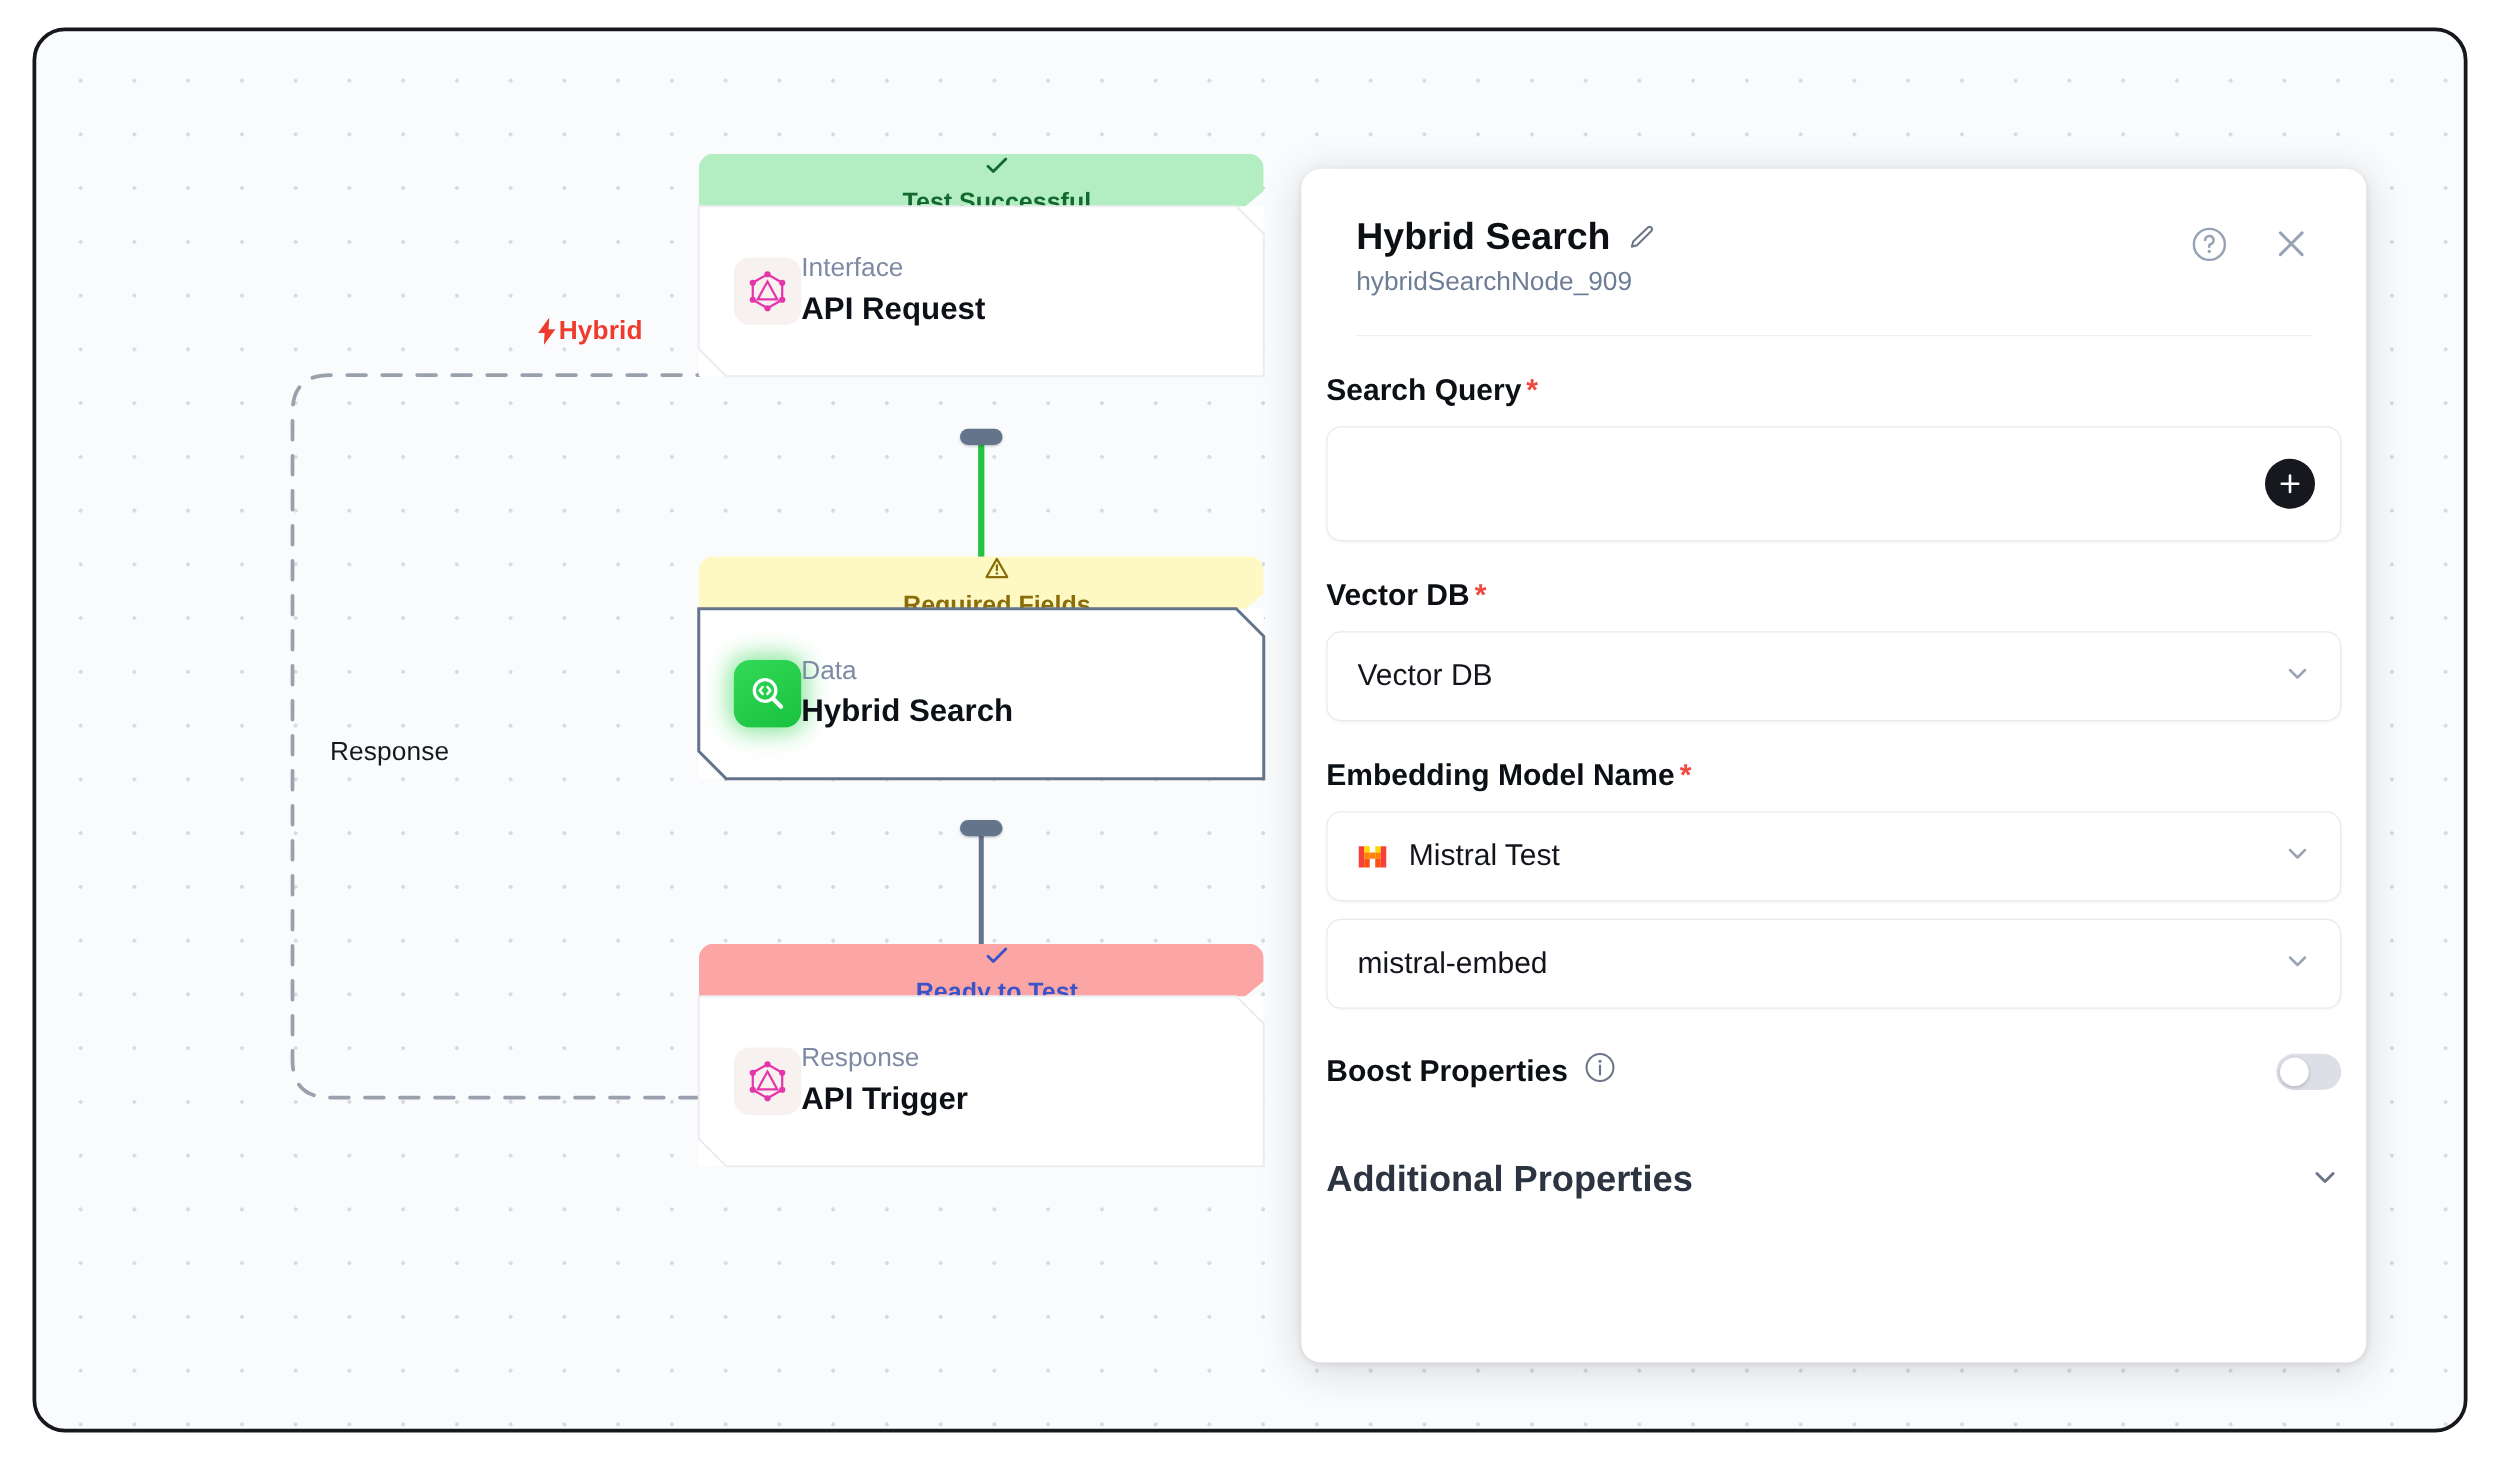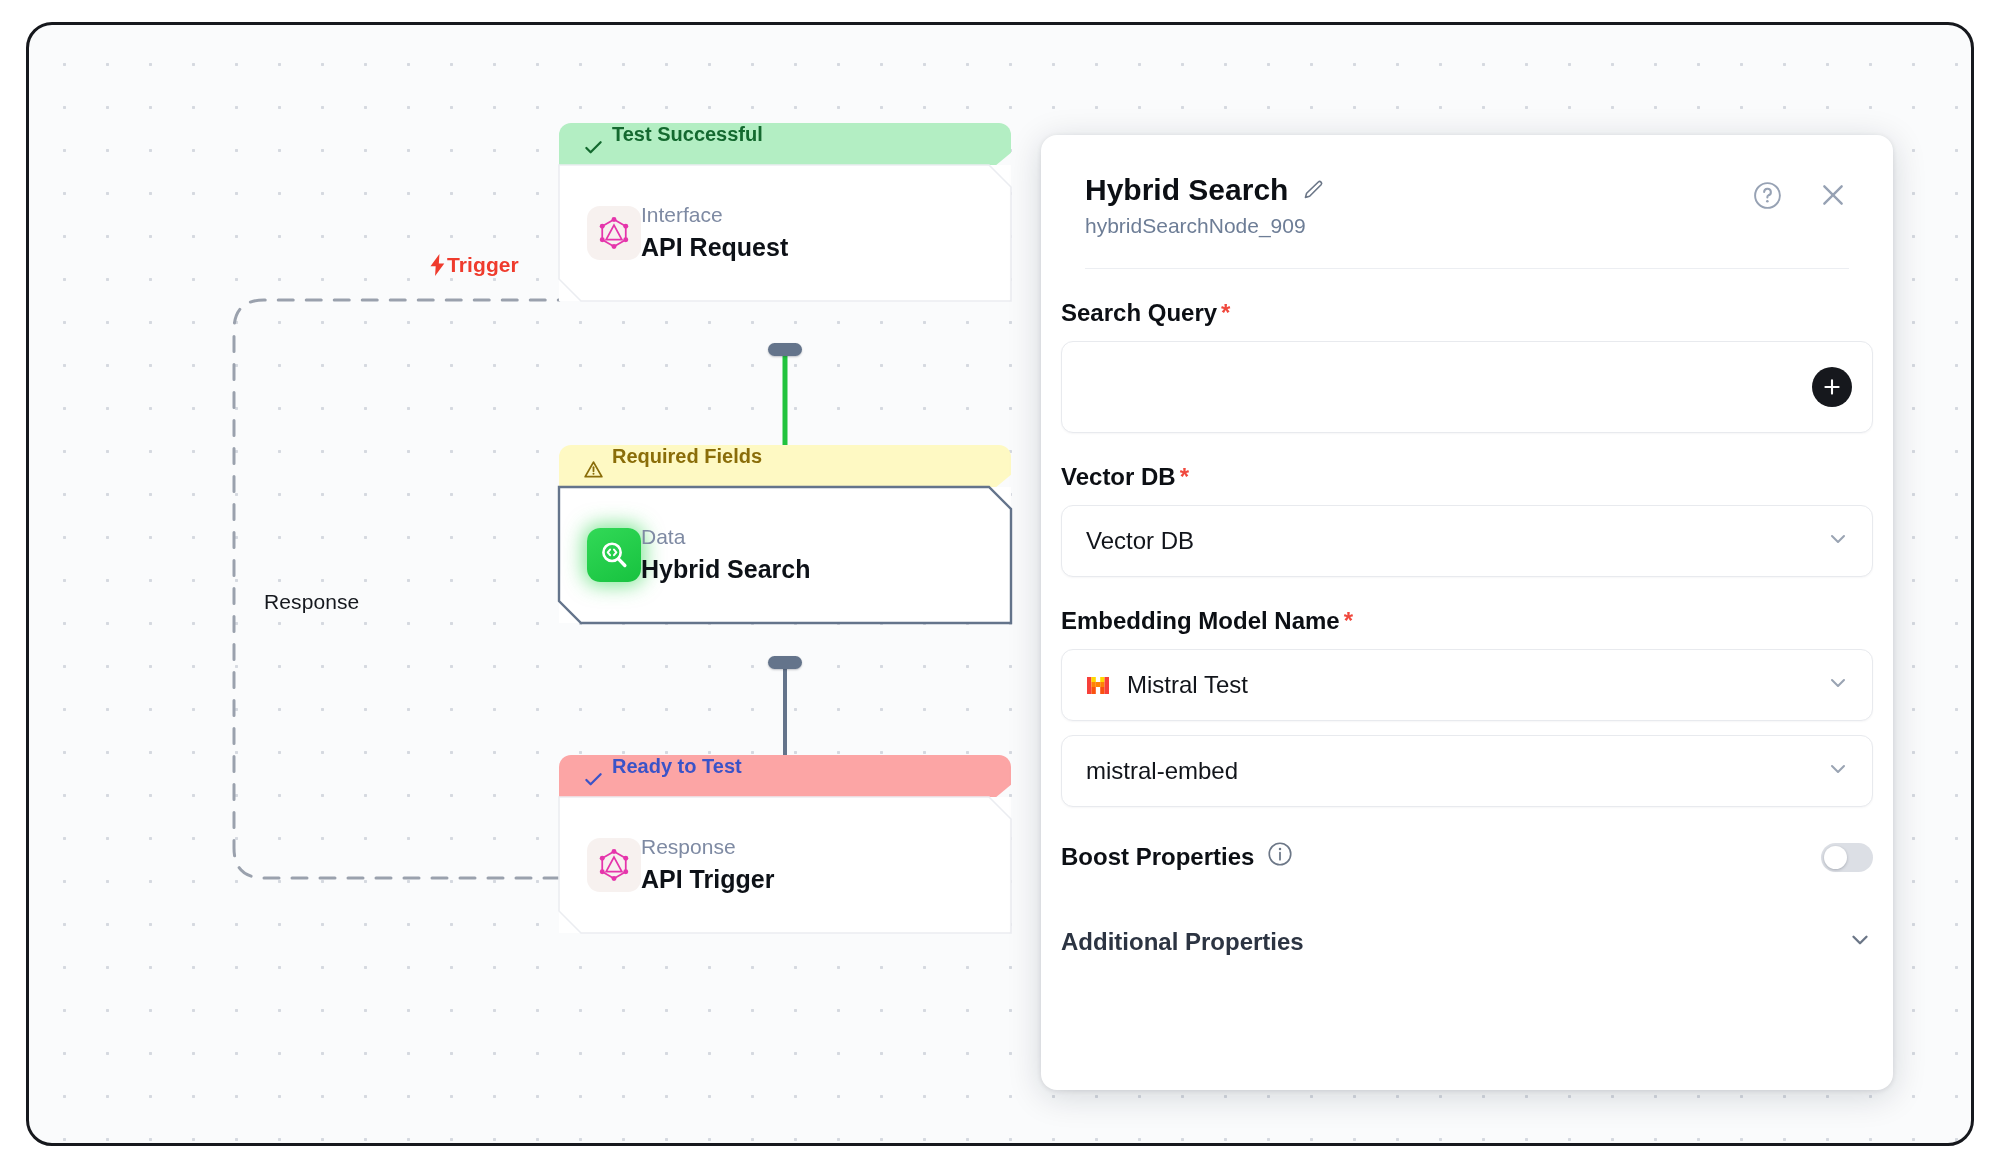--- a/index.html
+++ b/index.html
@@ -57,26 +57,27 @@
     background: #64748b;
     border-radius: 7px;
     box-shadow: 0 1px 2px rgba(15,23,42,.25);
   }
 
   
   .node-wrap { position: absolute; width: 452px; }
 
   .status-bar {
     height: 48px;
-    display: flex; gap: 9px;
+    display: flex; align-items: center; gap: 9px;
     padding: 0 0 0 25px;
     font-size: 20px; font-weight: 700;
     border-radius: 12px 12px 0 0;
     position: relative;
     clip-path: polygon(0 0, 100% 0, 100% 62%, calc(100% - 22px) 100%, 0 100%);
+    flex-direction: column;
   }
   .status-bar .s-ico { display:flex; align-items:center; }
   .status-ok   { background:#b3eec3; color:#14692f; }
   .status-warn { background:#fef9c3; color:#8a6d09; }
   .status-info { background:#fca5a5; color:#3a53c8; }
 
   .node-card {
     position: relative;
     height: 136px;
     background: #ffffff;
@@ -192,21 +193,21 @@
     position:absolute; left: 3px; top: 3px;
     width: 23px; height: 23px; border-radius: 50%;
     background: #fff; box-shadow: 0 1px 3px rgba(16,24,40,.25);
   }
 
   .accordion {
     margin-top: 54px;
     display: flex; align-items: center; justify-content: space-between;
     cursor: pointer;
   }
-  .accordion .acc-title { font-size: 24px; font-weight: 700; color: #2c3442; }
+  .accordion .acc-title { font-size: 29px; font-weight: 700; color: #2c3442; }
 
   
   .mistral { display:block; }
 </style>
 </head>
 <body>
 
 <div id="root">
 
   <div class="canvas-frame">
@@ -225,21 +226,21 @@
     <div class="handle" style="left:739px; top:434px;"></div>
     <div class="handle" style="left:739px; top:631px;"></div>
     <div class="handle" style="left:739px; top:746px;"></div>
 
     <div class="edge-label trigger">
       <span>
         <svg width="17" height="22" viewBox="0 0 14 18">
             <path d="M8.6 0 1.2 10.1h4.3L5 18l7.6-10.3H8.1z" fill="#ef3b2d"></path>
           </svg>
       </span>
-      <span>Trigger</span>
+      <span>Hybrid</span>
     </div>
     <div class="edge-label response">
       <span>Response</span>
     </div>
 
     <div class="node-wrap" style="left:530px; top:98px;">
       <div class="status-bar status-ok">
         <span class="s-ico">
           <svg width="19" height="19" viewBox="0 0 16 16">
               <path d="M2 8.4l3.6 3.6L14 3.6" fill="none" stroke="#14692f" stroke-width="1.9" stroke-linecap="round" stroke-linejoin="round"></path>

